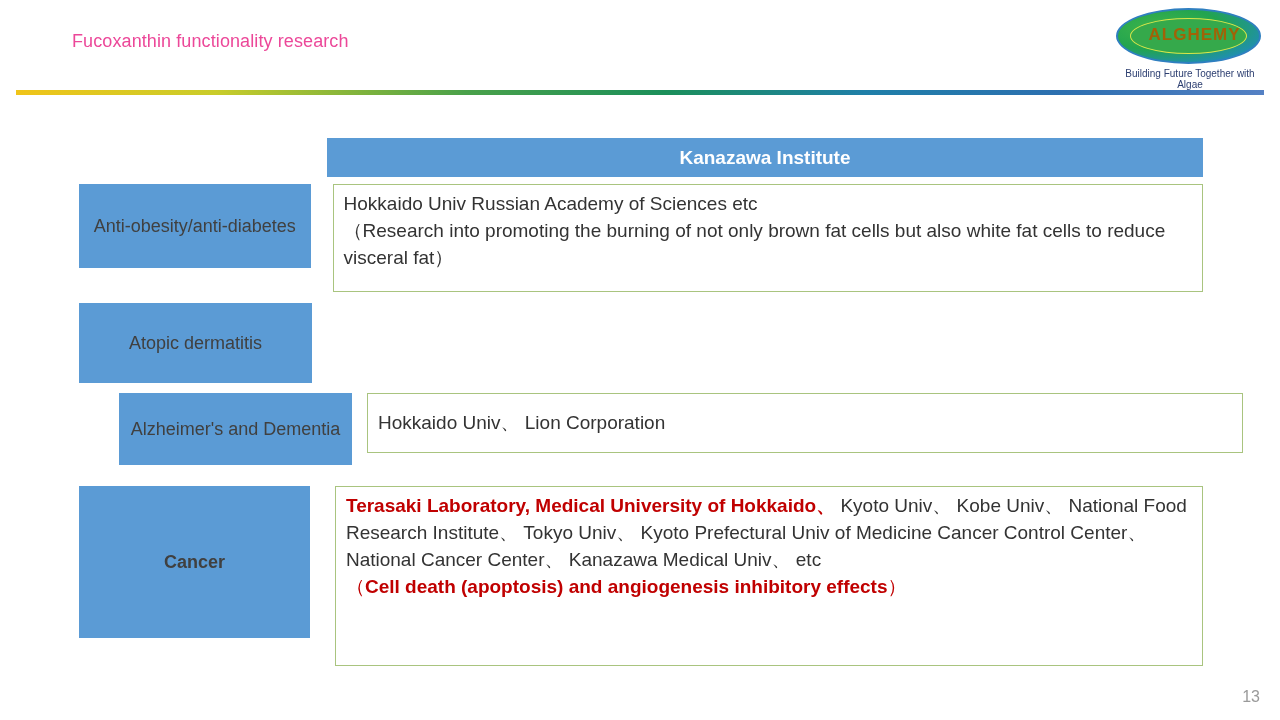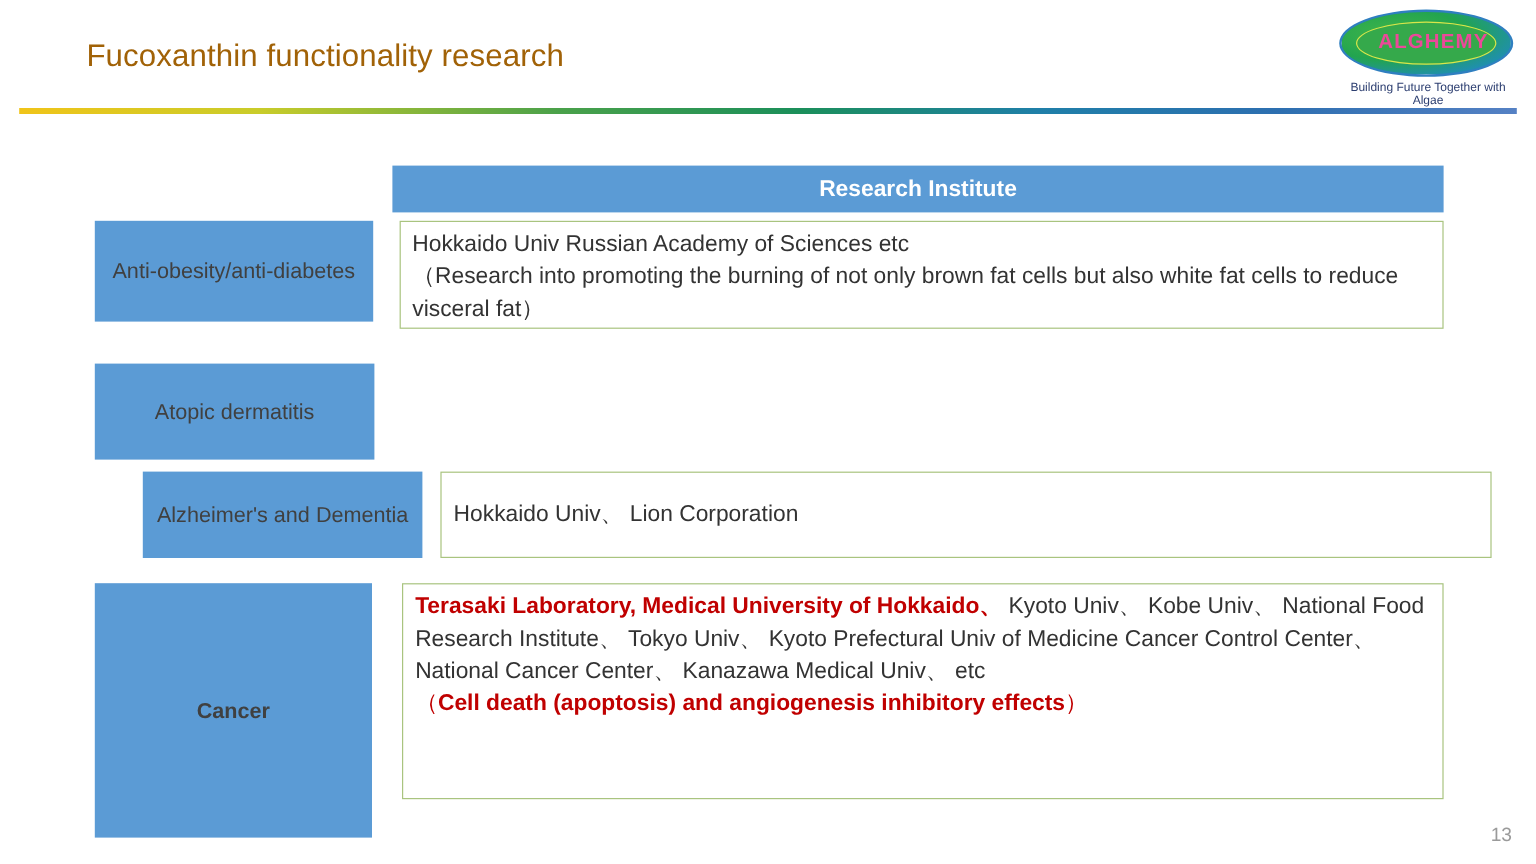--- a/index.html
+++ b/index.html
@@ -13,22 +13,22 @@
     font-family: "Liberation Sans", sans-serif;
     overflow: hidden;
     position: relative;
   }
 
   
   .slide-title {
     position: absolute;
     left: 72px;
     top: 31px;
-    font-size: 26px;
-    color: #a16207;
+    font-size: 18px;
+    color: #ec4899;
     letter-spacing: 0.1px;
     white-space: nowrap;
   }
 
   .title-rule {
     position: absolute;
     left: 16px;
     top: 90px;
     width: 1248px;
     height: 5px;
@@ -66,21 +66,21 @@
     box-sizing: border-box;
   }
   .logo-text {
     position: absolute;
     left: 0;
     top: 17px;
     width: 157px;
     text-align: center;
     font-size: 17px;
     font-weight: bold;
-    color: #ec4899;
+    color: #a16207;
     letter-spacing: 1px;
     font-family: "Liberation Sans", sans-serif;
   }
   .logo-tagline {
     position: absolute;
     left: 0;
     top: 60px;
     width: 148px;
     text-align: center;
     font-size: 10px;
@@ -150,32 +150,32 @@
   .red {
     color: #c00000;
   }
   .bold {
     font-weight: bold;
   }
 
   
   #row-1 { top: 46px; height: 84px; }
   #row-1 .cat-cell { height: 84px; }
-  #row-1 .body-cell { height: 90px; margin-left: 22px; }
+  #row-1 .body-cell { height: 108px; margin-left: 22px; }
 
   #row-2 { top: 149px; height: 88px; }
   #row-2 .cat-cell { height: 80px; margin-top: 16px; }
   #row-2 .body-cell { height: 88px; }
 
   #row-3 { top: 255px; height: 72px; padding-left: 40px; }
   #row-3 .cat-cell { height: 72px; }
-  #row-3 .body-cell { height: 72px; display: flex; align-items: center; }
+  #row-3 .body-cell { height: 60px; display: flex; align-items: center; }
 
   #row-4 { top: 348px; height: 180px; }
-  #row-4 .cat-cell { height: 212px; }
+  #row-4 .cat-cell { height: 152px; }
   #row-4 .body-cell { height: 180px; margin-left: 25px; }
 
   
   .page-number {
     position: absolute;
     right: 20px;
     bottom: 14px;
     font-size: 16px;
     color: #9a9a9a;
   }
@@ -188,21 +188,21 @@
 
 <div class="logo-wrap">
   <div class="logo-ellipse"></div>
   <div class="logo-inner"></div>
   <div class="logo-text">ALGHEMY</div>
   <div class="logo-tagline">Building Future Together with Algae</div>
 </div>
 
 <div class="table-area">
 
-  <div class="header-row">Research Institute</div>
+  <div class="header-row">Kanazawa Institute</div>
 
   <div class="row" id="row-1">
     <div class="cat-cell">Anti-obesity/anti-diabetes</div>
     <div class="body-cell" id="cell-1">
         <div><span>Hokkaido Univ  Russian Academy of Sciences   etc</span></div>
         <div><span>（Research into promoting the burning of not only brown fat cells but also white fat cells to reduce visceral fat）</span></div>
       </div>
   </div>
 
   <div class="row" id="row-2">

